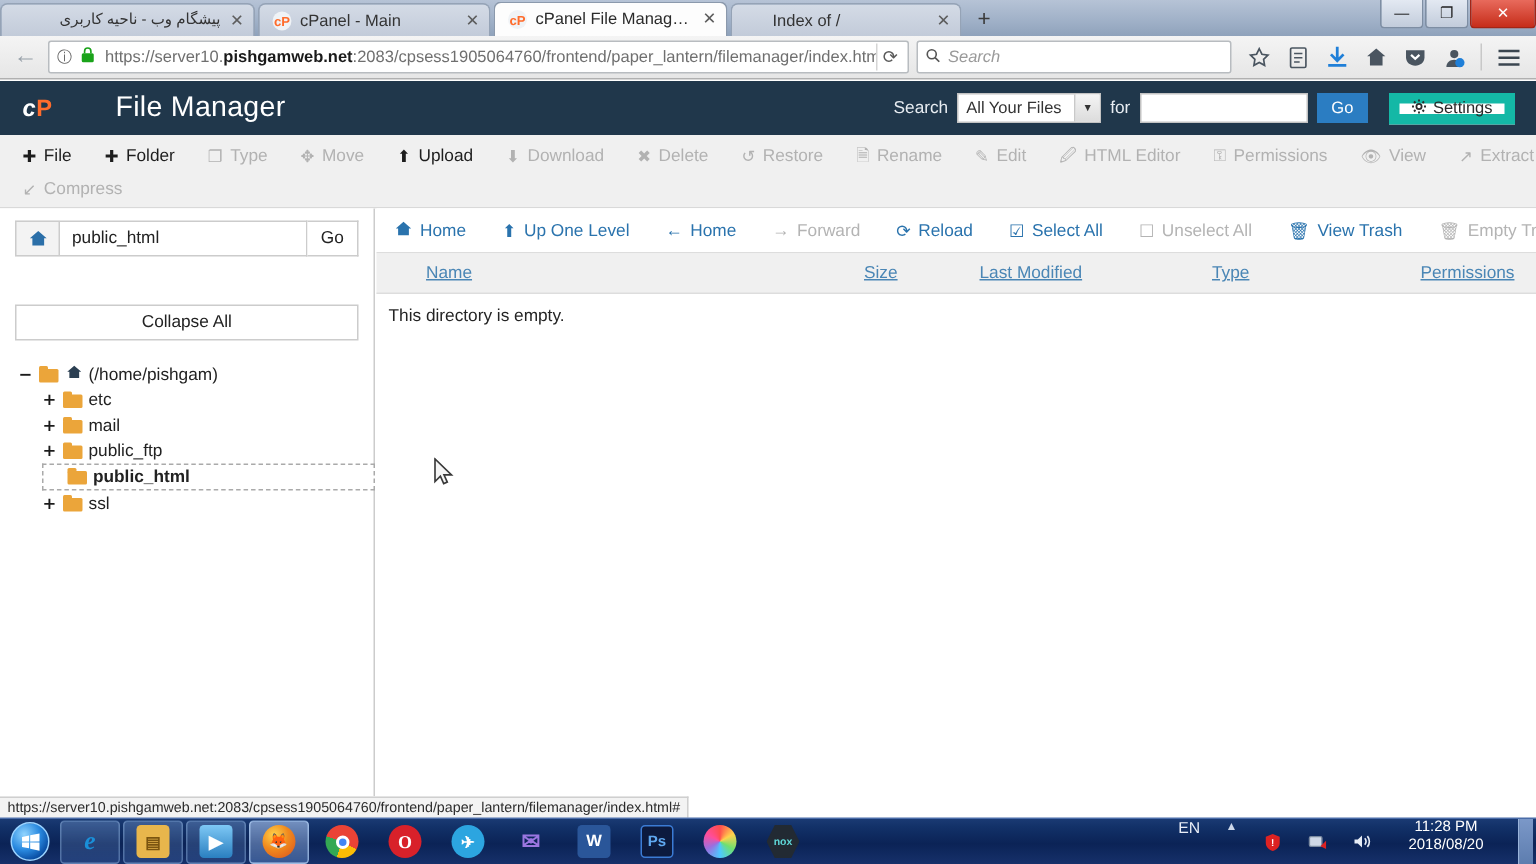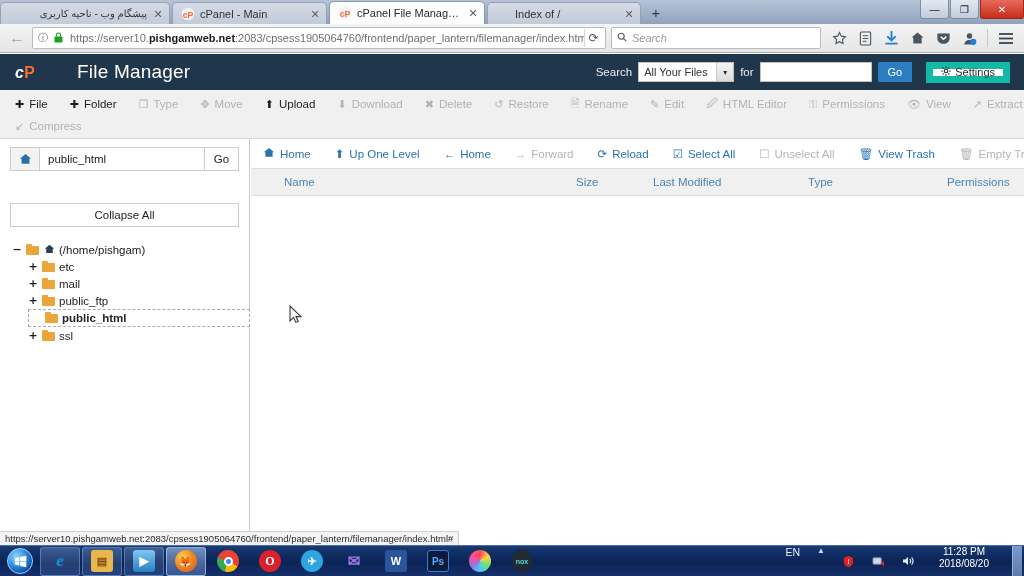--- a/index.html
+++ b/index.html
@@ -253,21 +253,21 @@
     height: 30px; padding: 0 12px;
     font-size: 11.5px; color: #2a73ad; white-space: nowrap;
   }
   .fbtn.disabled { color: #b4b4b4; }
   .fsep { width: 1px; height: 20px; background: #e0e0e0; }
   .table-head {
     height: 27px; background: #f0f0f0;
     border-bottom: 1px solid #ddd;
     position: relative; color: #4a86b5; font-size: 11.5px;
   }
-  .th { position: absolute; top: 7px; }
+  .th { position: absolute; top: 7px; text-decoration: underline; }
   .empty-msg {
     padding: 9px 8px; font-size: 11.5px; color: #242424;
   }
 
   
   .statusbar {
     position: absolute; left: 0; top: 531px; height: 14px;
     background: #f3f3f3; border: 1px solid #cfcfcf; border-left: none;
     border-bottom: none;
     display: flex; align-items: center; padding: 0 5px;
@@ -674,20 +674,21 @@
       </div>
 
       <div class="table-head">
         <span class="th" style="left:33px;">Name</span>
         <span class="th" style="left:325px;">Size</span>
         <span class="th" style="left:402px;">Last Modified</span>
         <span class="th" style="left:557px;">Type</span>
         <span class="th" style="left:696px;">Permissions</span>
       </div>
 
+      <div class="empty-msg">This directory is empty.</div>
     </div>
   </div>
 
   <div class="page-bottom-fill"></div>
   <div class="statusbar" style="width: auto; max-width: 560px;">https://server10.pishgamweb.net:2083/cpsess1905064760/frontend/paper_lantern/filemanager/index.html#</div>
 
   <div class="taskbar">
     <div class="startorb">
       <div class="orb">
         <svg width="15" height="15" viewBox="0 0 16 16">

